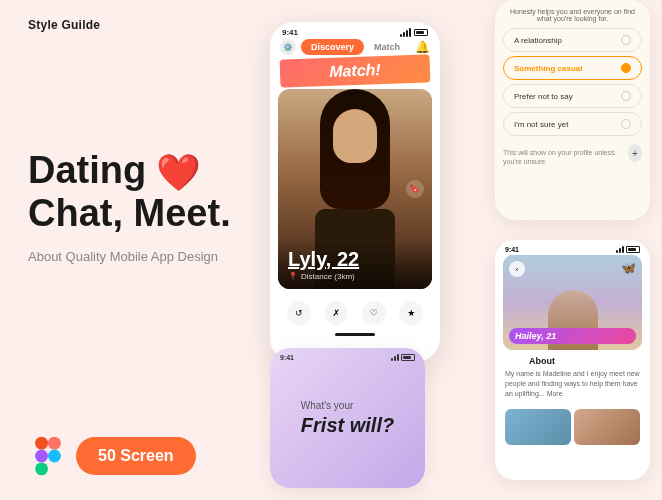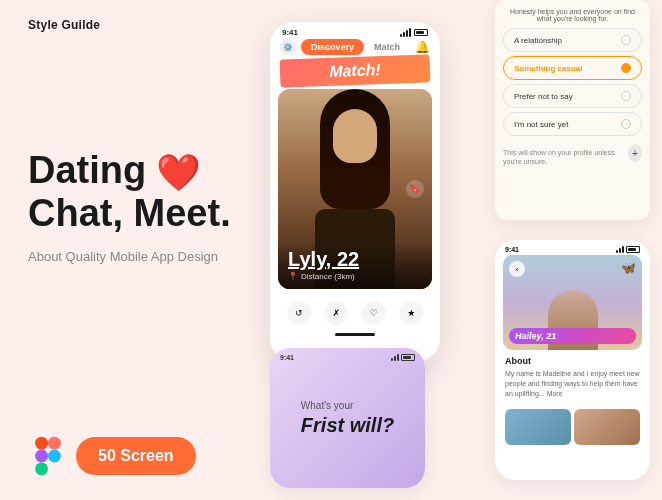--- a/index.html
+++ b/index.html
@@ -203,21 +203,21 @@
     }
 
     
     .phone-right-top {
       position: absolute;
       top: 0px;
       right: 12px;
       width: 155px;
       height: 220px;
       background: #fef9f0;
-      border-radius: 12px;
+      border-radius: 20px;
       box-shadow: 0 4px 20px rgba(0,0,0,0.08);
       overflow: hidden;
       padding: 8px;
     }
 
     .onboarding-text {
       font-size: 7px;
       color: #666;
       text-align: center;
       margin-bottom: 6px;
@@ -337,20 +337,21 @@
 
     .rb-about {
       padding: 6px 10px;
     }
 
     .rb-about-title {
       font-size: 9px;
       font-weight: 700;
       color: #1a1a1a;
       margin-bottom: 3px;
+      margin-left: 24px;
     }
 
     .rb-about-text {
       font-size: 7px;
       color: #666;
       line-height: 1.4;
     }
 
     .rb-photos {
       display: grid;

